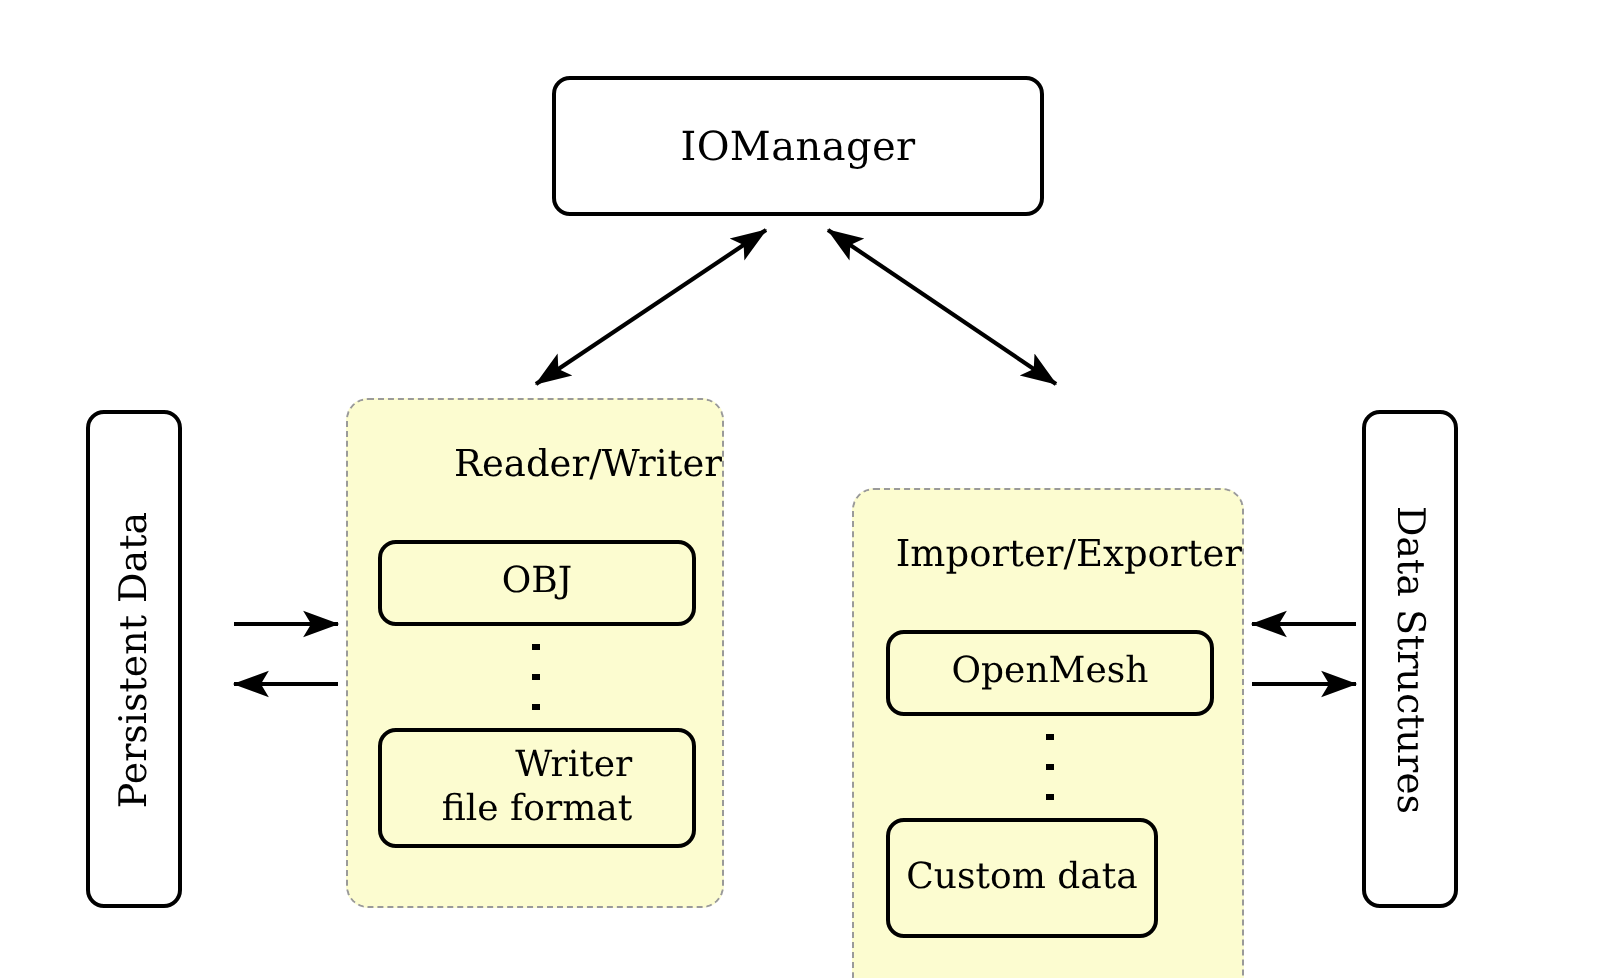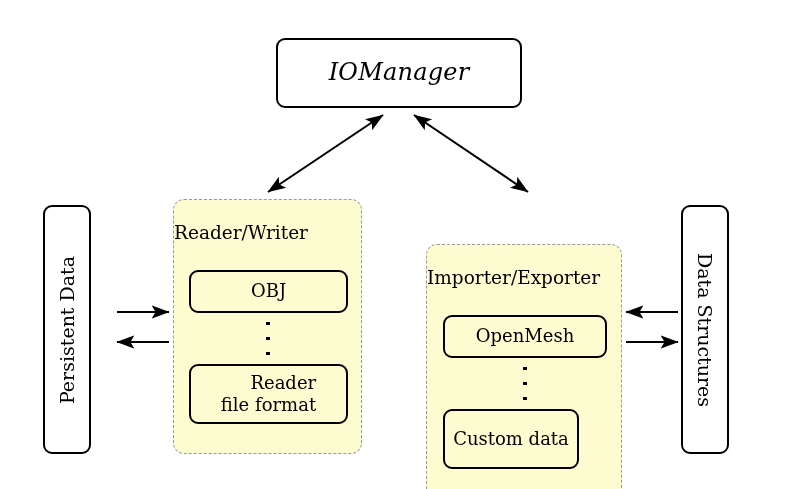--- a/index.html
+++ b/index.html
@@ -34,25 +34,24 @@
     box-sizing: border-box;
     border: 2.6px solid #000000;
     border-radius: 9px;
     background: #ffffff;
     display: flex;
     align-items: center;
     justify-content: center;
     text-align: center;
   }
   .node-label {
-    font-size: 24px;
+    font-size: 20px;
     line-height: 1.15;
     letter-spacing: 0.2px;
     white-space: nowrap;
-    font-style: italic;
   }
 
   
   #iomanager {
     left: 276px;
     top: 38px;
     width: 246px;
     height: 70px;
   }
 
@@ -99,21 +98,21 @@
     top: 199px;
     width: 196px;
     height: 255px;
     margin-top: 45px;
   }
   .group-title {
     position: absolute;
     left: 0;
     right: 0;
     top: 22px;
-    text-align: left;
+    text-align: right;
     font-size: 18.5px;
     white-space: nowrap;
   }
 
   
   .inner-box {
     position: absolute;
     box-sizing: border-box;
     border: 2.4px solid #000000;
     border-radius: 9px;
@@ -220,21 +219,21 @@
     </div>
 
     <div class="vdots" id="vdots-left">
       <i></i>
         <i></i>
         <i></i>
     </div>
 
     <div class="inner-box" id="box-custom-file">
       <span class="inner-label">
-        <span>Reader</span><br>
+        <span>Writer</span><br>
         <span>file format</span>
       </span>
     </div>
   </div>
 
   <div class="group-box" id="group-importerexporter">
     <div class="group-title">Importer/Exporter</div>
 
     <div class="inner-box" id="box-openmesh">
       <span class="inner-label">OpenMesh</span>

